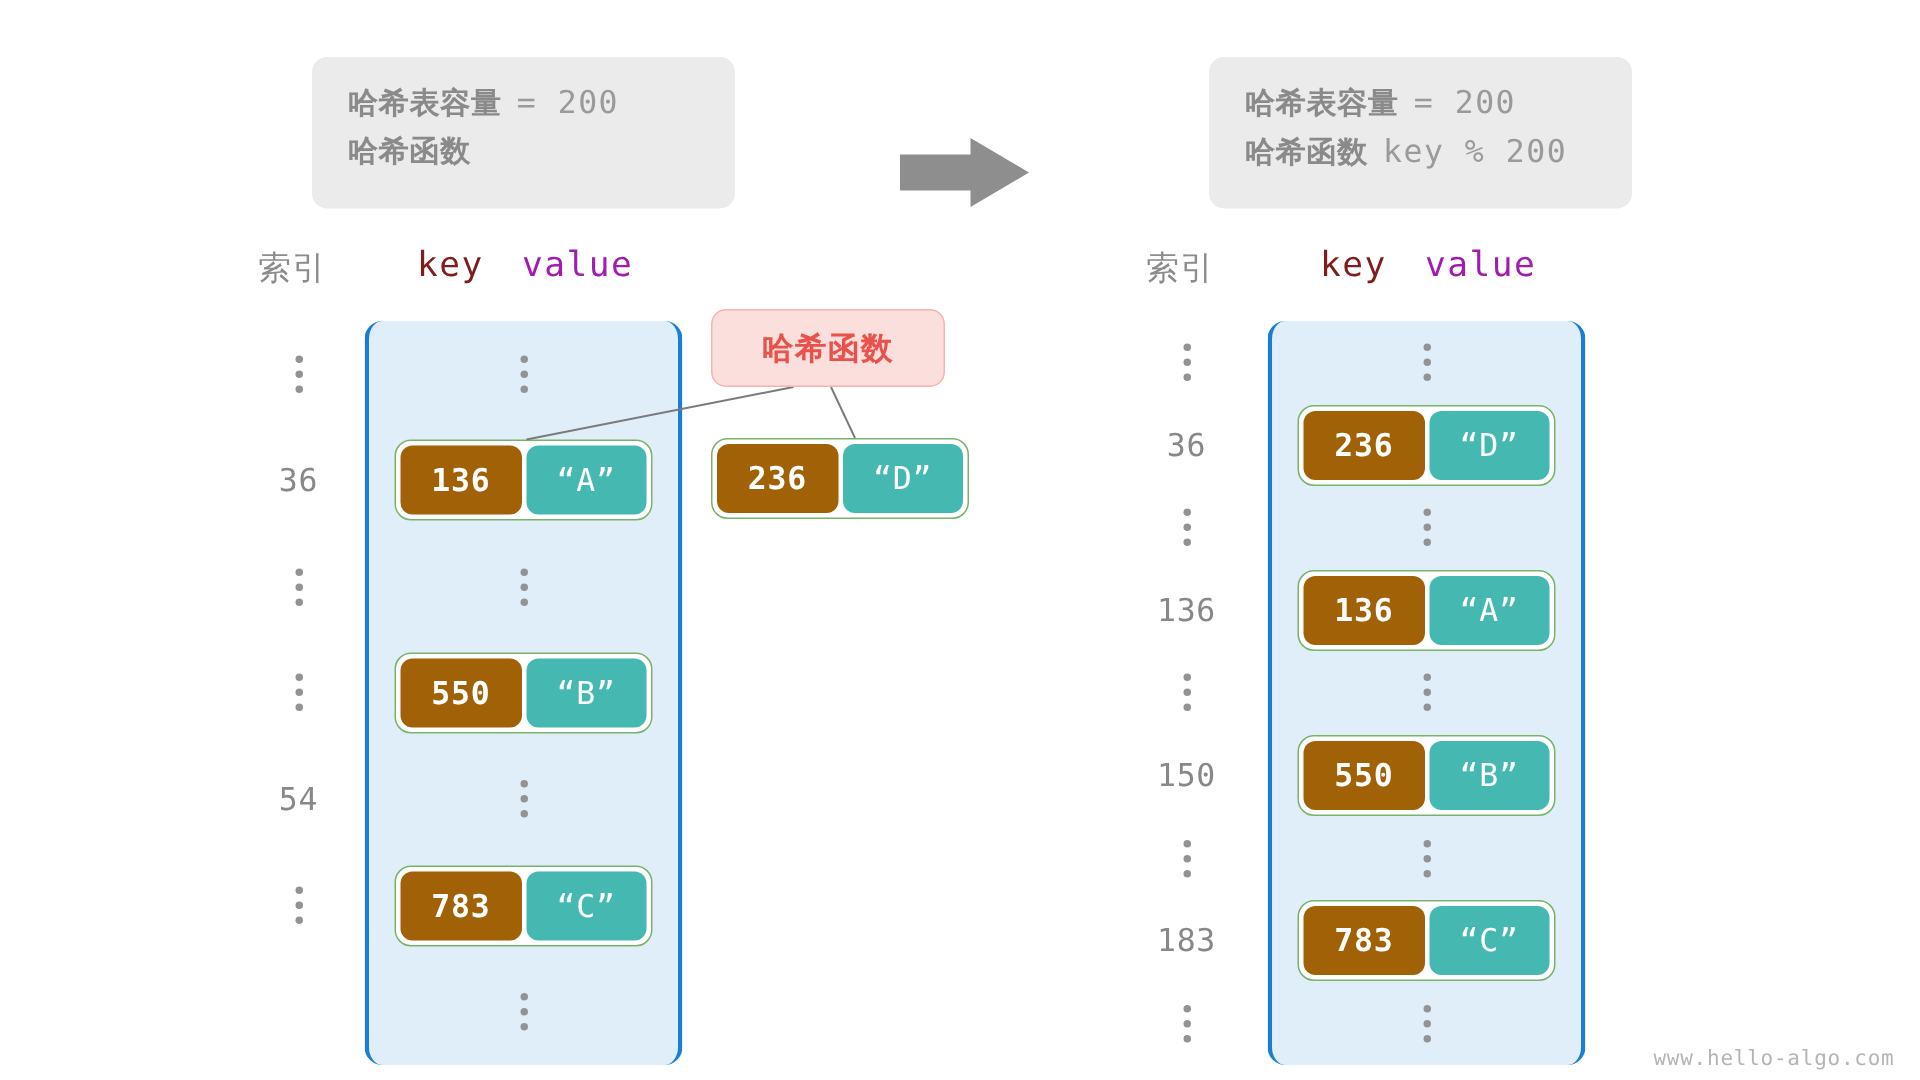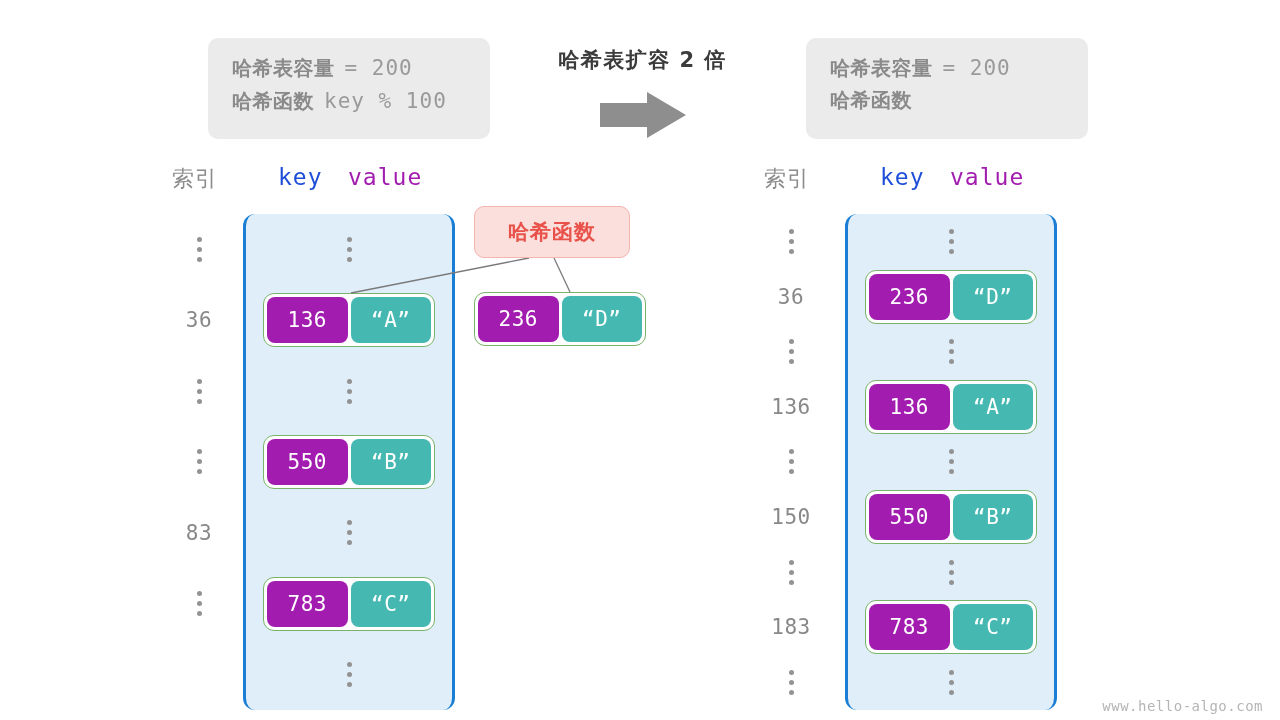--- a/index.html
+++ b/index.html
@@ -42,21 +42,21 @@
   
   .col-head{
     position:absolute;white-space:nowrap;
     font-family:"DejaVu Sans Mono","Liberation Mono",monospace;
     font-size:23px;letter-spacing:1px;text-align:center;
   }
   .head-index{
     font-family:"DejaVu Sans","Liberation Sans",sans-serif;
     font-size:22px;color:#8c8c8c;font-weight:normal;letter-spacing:1px;
   }
-  .head-key{color:#1d4ed8;}
+  .head-key{color:#7f1d1d;}
   .head-value{color:#a21caf;}
   .bucket{
     position:absolute;background:#e0eefa;
     border-left:3px solid #1a7fd4;border-right:3px solid #1a7fd4;
     border-radius:12px;box-sizing:border-box;
   }
   .rows{position:absolute;left:0;top:0;width:100%;}
   .row{
     display:flex;align-items:center;justify-content:center;
     box-sizing:border-box;
@@ -85,21 +85,21 @@
     display:flex;align-items:stretch;
     border:1.5px solid #79b36a;border-radius:11px;
     background:#ffffff;padding:3px;box-sizing:border-box;
   }
   .cell{
     display:flex;align-items:center;justify-content:center;
     color:#ffffff;box-sizing:border-box;
     font-family:"DejaVu Sans Mono","Liberation Mono",monospace;
     font-size:21px;letter-spacing:0.5px;
   }
-  .cell-key{background:#a21caf;border-radius:8px;}
+  .cell-key{background:#a16207;border-radius:8px;font-weight:bold;}
   .cell-val{background:#45b8b2;border-radius:8px;}
 
   .pair-std{position:absolute;}
 
   
   #collision-badge{
     position:absolute;left:474px;top:190px;width:154px;height:50px;
     background:#fbdfdc;border:1.5px solid #f3b5ae;border-radius:10px;
     display:flex;align-items:center;justify-content:center;
     font-family:"DejaVu Sans","Liberation Sans",sans-serif;
@@ -119,36 +119,35 @@
 
 <div class="stage">
 
   <div class="info-box" id="info-left">
     <div class="info-line">
       <span class="info-cn">哈希表容量</span>
       <span class="info-code">= 200</span>
     </div>
     <div class="info-line">
       <span class="info-cn">哈希函数</span>
-      <span class="info-code">key % 100</span>
-    </div>
-  </div>
-
-  <div id="expand-title">哈希表扩容 2 倍</div>
+    </div>
+  </div>
+
   <svg id="arrow-icon" viewBox="0 0 86 46">
     <polygon points="0,11 47,11 47,0 86,23 47,46 47,35 0,35" fill="#8e8e8e"></polygon>
   </svg>
 
   <div class="info-box" id="info-right">
     <div class="info-line">
       <span class="info-cn">哈希表容量</span>
       <span class="info-code">= 200</span>
     </div>
     <div class="info-line">
       <span class="info-cn">哈希函数</span>
+      <span class="info-code">key % 200</span>
     </div>
   </div>
 
   <div class="col-head head-index" style="left:172px;top:148px;">索引</div>
   <div class="col-head head-key" style="left:278px;top:148px;">key</div>
   <div class="col-head head-value" style="left:348px;top:148px;">value</div>
 
   <div class="col-head head-index" style="left:764px;top:148px;">索引</div>
   <div class="col-head head-key" style="left:880px;top:148px;">key</div>
   <div class="col-head head-value" style="left:950px;top:148px;">value</div>
@@ -169,21 +168,21 @@
           <i></i>
         </span>
       </div>
       <div class="idx" style="height: 70.8571px;">
         <span class="vdots">
           <i></i>
           <i></i>
           <i></i>
         </span>
       </div>
-      <div class="idx" style="height: 70.8571px;">83</div>
+      <div class="idx" style="height: 70.8571px;">54</div>
       <div class="idx" style="height: 70.8571px;">
         <span class="vdots">
           <i></i>
           <i></i>
           <i></i>
         </span>
       </div>
     </div>
   <div class="bucket" id="left-bucket" style="left:243px;top:198px;width:212px;height:496px;">
     <div class="rows" id="left-rows">

